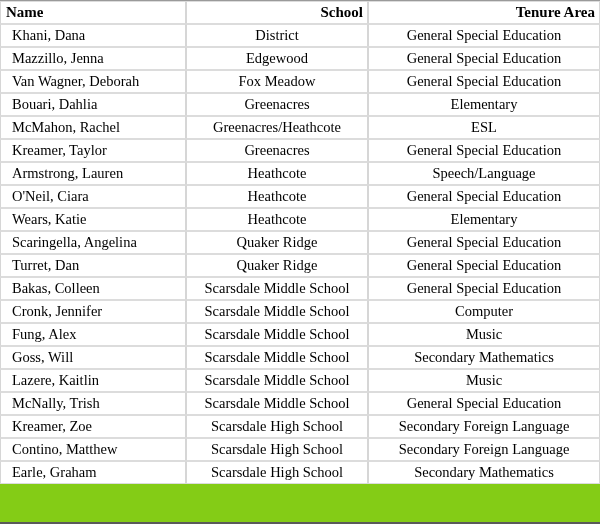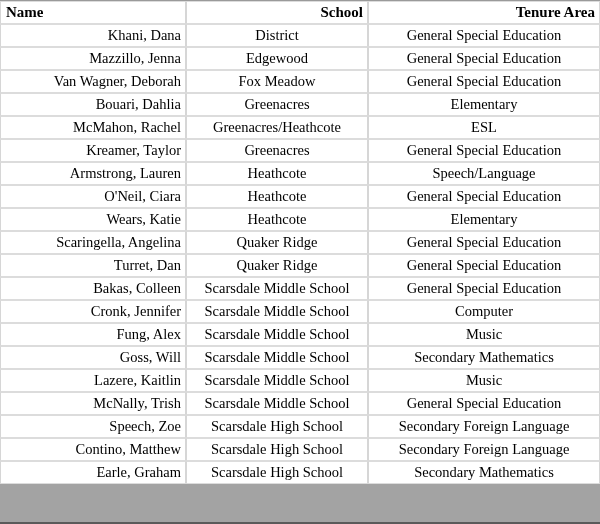--- a/index.html
+++ b/index.html
@@ -14,21 +14,21 @@
     font-family: "Liberation Serif", "DejaVu Serif", serif;
     color: #000000;
   }
 
   .table-frame {
     width: 600px;
     height: 524px;
     box-sizing: border-box;
     border-top: 1px solid #9a9a9a;
     border-bottom: 2px solid #5a5a5a;
-    background: #a3a3a3;
+    background: #84cc16;
   }
 
   table.data-grid {
     border-collapse: separate;
     border-spacing: 0;
     width: 600px;
     table-layout: fixed;
   }
 
   table.data-grid col.col-name   { width: 186px; }
@@ -57,22 +57,22 @@
     text-align: right;
     font-size: 15px;
   }
 
   table.data-grid th.th-name {
     text-align: left;
     padding-left: 5px;
   }
 
   table.data-grid td.cell-name {
-    text-align: right;
-    padding-left: 5px;
+    text-align: left;
+    padding-left: 11px;
   }
 
   table.data-grid td.cell-school,
   table.data-grid td.cell-tenure {
     text-align: center;
   }
 
   
   table.data-grid tr.grid-row > * {
     border-top-color: #dcdcdc;
@@ -180,21 +180,21 @@
           <td class="cell-name">Lazere, Kaitlin</td>
           <td class="cell-school">Scarsdale Middle School</td>
           <td class="cell-tenure">Music</td>
         </tr>
         <tr class="grid-row">
           <td class="cell-name">McNally, Trish</td>
           <td class="cell-school">Scarsdale Middle School</td>
           <td class="cell-tenure">General Special Education</td>
         </tr>
         <tr class="grid-row">
-          <td class="cell-name">Speech, Zoe</td>
+          <td class="cell-name">Kreamer, Zoe</td>
           <td class="cell-school">Scarsdale High School</td>
           <td class="cell-tenure">Secondary Foreign Language</td>
         </tr>
         <tr class="grid-row">
           <td class="cell-name">Contino, Matthew</td>
           <td class="cell-school">Scarsdale High School</td>
           <td class="cell-tenure">Secondary Foreign Language</td>
         </tr>
         <tr class="grid-row">
           <td class="cell-name">Earle, Graham</td>

